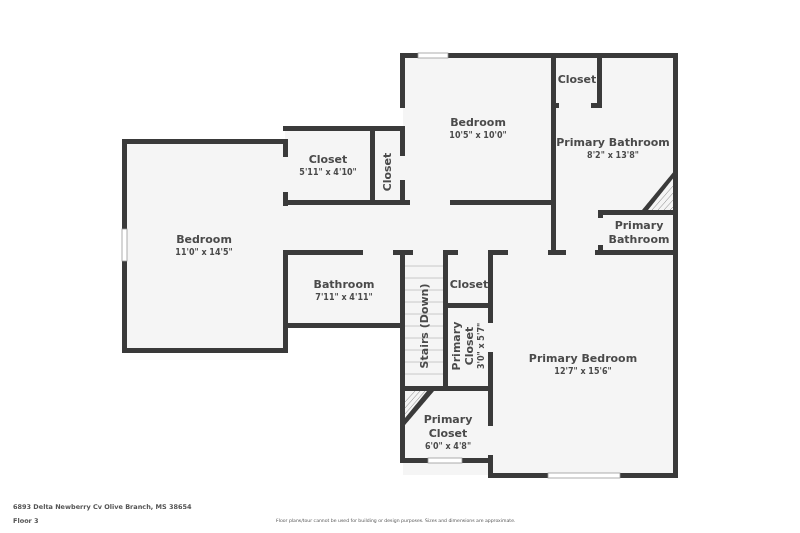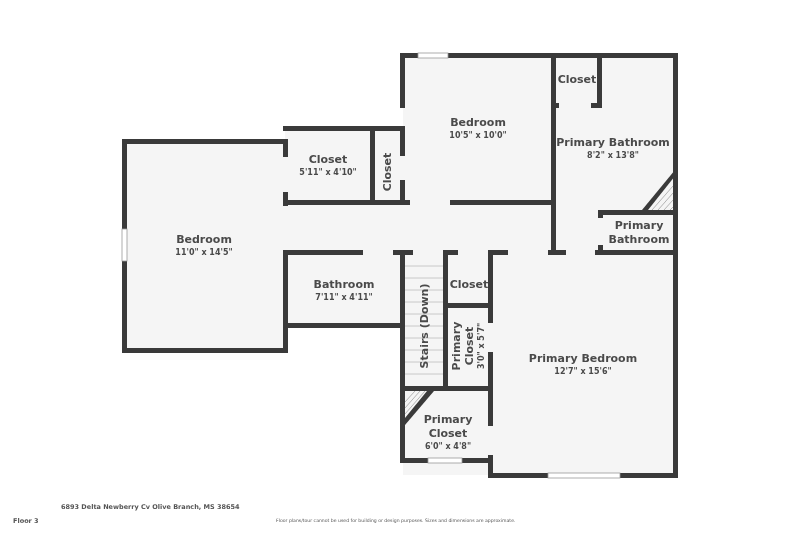--- a/index.html
+++ b/index.html
@@ -5,21 +5,21 @@
   html, body { margin: 0; padding: 0; background: #ffffff; }
   body { width: 800px; height: 533px; position: relative; overflow: hidden; font-family: "DejaVu Sans", sans-serif; }
   #plan { position: absolute; left: 0; top: 0; }
   .room-fill { fill: #f5f5f5; }
   .wall { fill: #3a3a3a; }
   .window { fill: #ffffff; stroke: #9a9a9a; stroke-width: 0.8; }
   .room-name { font-family: "DejaVu Sans", sans-serif; font-size: 11px; font-weight: bold; fill: #4a4a4a; text-anchor: middle; }
   .room-dim { font-family: "DejaVu Sans", sans-serif; font-size: 8px; font-weight: bold; fill: #4a4a4a; text-anchor: middle; }
   .stair-line { stroke: #bdbdbd; stroke-width: 0.8; }
   .hatch { stroke: #888; stroke-width: 0.6; }
-  .footer-address { position: absolute; left: 13px; top: 503px; font-size: 6.5px; font-weight: bold; color: #555; margin-left: 48px; }
+  .footer-address { position: absolute; left: 13px; top: 503px; font-size: 6.5px; font-weight: bold; color: #555; }
   .footer-floor { position: absolute; left: 13px; top: 517px; font-size: 6.5px; font-weight: bold; color: #555; }
   .footer-disclaimer { position: absolute; left: 276px; top: 518px; font-size: 4.6px; color: #555; }
 </style>
 </head>
 <body>
 
 <svg id="plan" width="800" height="533" viewBox="0 0 800 533">
 
   <g>
     <rect class="room-fill" x="125" y="142" width="160" height="208"></rect>

